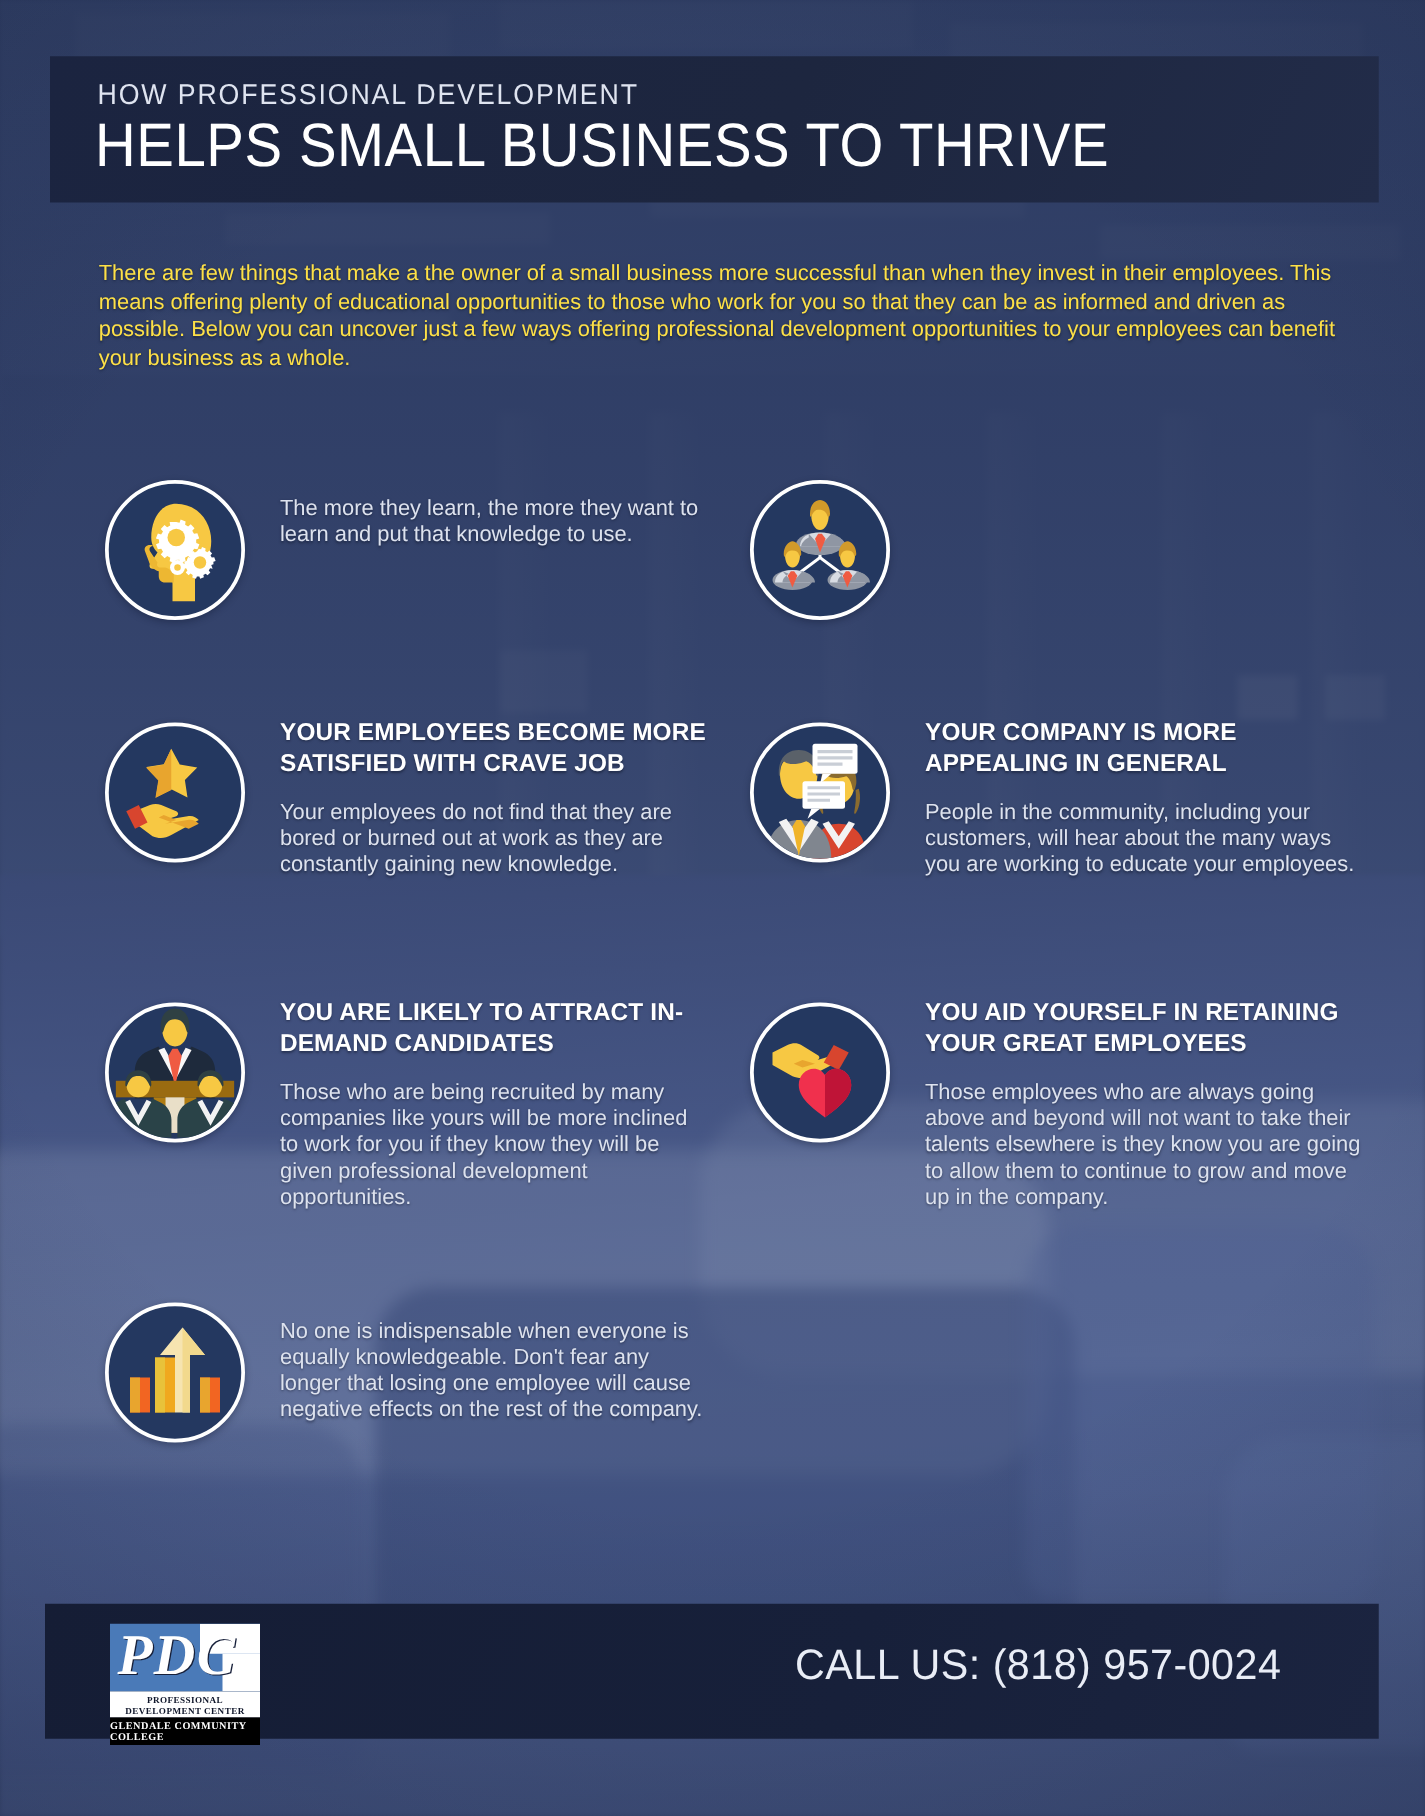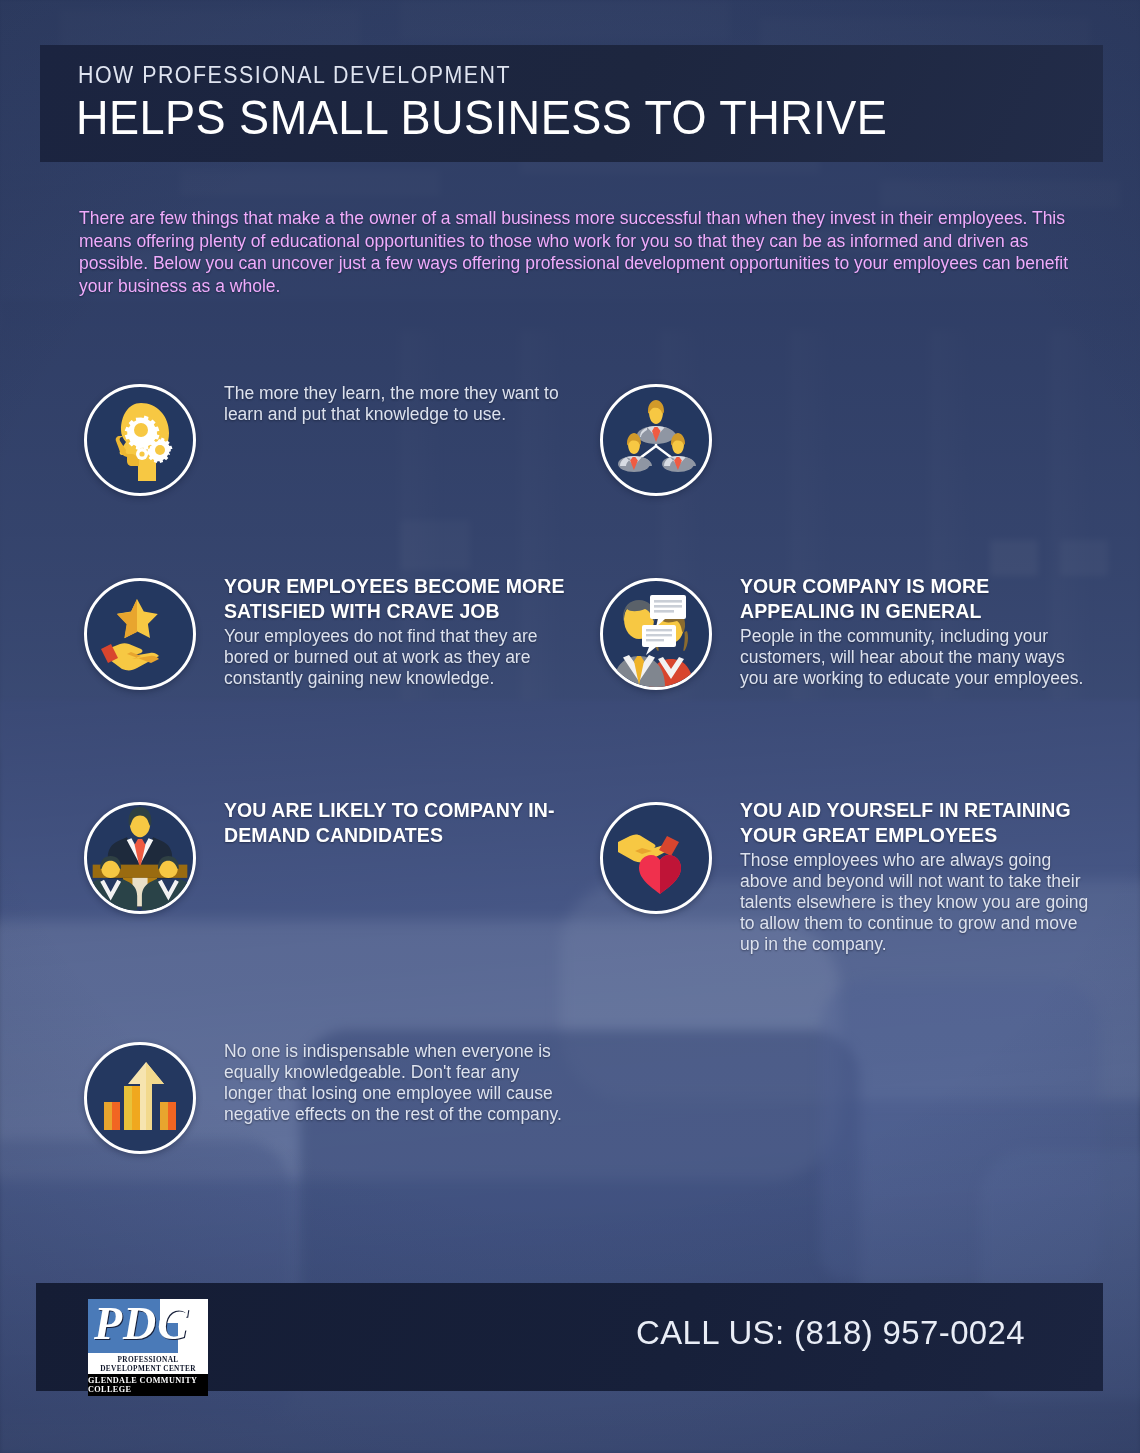--- a/index.html
+++ b/index.html
@@ -80,21 +80,21 @@
     font-size:49px; letter-spacing:.5px; color:#ffffff;
     font-weight:400;
     font-family:"Liberation Sans Narrow","Liberation Sans",sans-serif;
     transform:scaleX(.92); transform-origin:left center;
     white-space:nowrap;
   }
 
   
   .intro {
     position:absolute; left:79px; top:207px; width:1000px;
-    color:#f0abfc; font-size:17.5px; line-height:22.5px;
+    color:#fde047; font-size:17.5px; line-height:22.5px;
     font-weight:400;
     text-shadow:0 1px 2px rgba(10,16,34,.55);
   }
 
   
   .item { position:absolute; }
   .circle {
     position:absolute; left:0; top:0;
     width:112px; height:112px; border-radius:50%;
     background:#243860; border:3px solid #ffffff;
@@ -103,21 +103,21 @@
     overflow:hidden;
   }
   .circle svg { display:block; }
   .itxt { position:absolute; left:140px; top:-4px; }
   .ihead {
     color:#ffffff; font-size:19.5px; line-height:24.5px;
     font-weight:700; letter-spacing:.1px;
     text-shadow:0 1px 2px rgba(10,16,34,.5);
   }
   .ibody {
-    margin-top:3px;
+    margin-top:16px;
     color:#dde2ee; font-size:17.5px; line-height:21px; font-weight:400;
     text-shadow:0 1px 2px rgba(10,16,34,.5);
   }
 
   
   .footer-band {
     position:absolute; left:36px; top:1283px; width:1067px; height:108px;
     background:linear-gradient(110deg,#151d35 0%,#17203a 60%,#1b2440 100%);
   }
   .logo { position:absolute; left:52px; top:16px; width:120px; }
@@ -347,21 +347,22 @@
 
         <g transform="translate(86,58)">
           <path d="M-10 8c0-6 4-10 10-10s10 4 10 10c0 7-4 11-10 11S-10 15-10 8z" fill="#f7c843"></path>
           <path d="M-11 8c0-8 5-12 11-12s11 4 11 12c0 2-.8 2.4-1.6.8C7 3 4 1 0 1c-5 0-7 2-9.4 7.8-.8 1.6-1.6 1.2-1.6-.8z" fill="#2f4043"></path>
           <path d="M-12 20l12 14 12-14 8 4c5 3 8 8 8 14v15h-56V38c0-6 3-11 8-14z" fill="#2a4348"></path>
           <path d="M-7 21l7 13 7-13 4 2-11 20-11-20z" fill="#f2f2f2"></path>
         </g>
       </svg>
     </div>
     <div class="itxt" style="width:345px;">
-      <div class="ihead">YOU ARE LIKELY TO COMPANY IN-DEMAND CANDIDATES</div>
+      <div class="ihead">YOU ARE LIKELY TO ATTRACT IN-DEMAND CANDIDATES</div>
+      <div class="ibody">Those who are being recruited by many companies like yours will be more inclined to work for you if they know they will be given professional development opportunities.</div>
     </div>
   </div>
 
   <div class="item" style="left:600px; top:802px; width:470px;">
     <div class="circle">
       <svg width="88" height="88" viewBox="0 0 88 88">
         <path d="M6 28l12-6c4-2 8-2 11 0l13 8c2 1 2 3 0 4l-10 3 20-6c4-1 7 0 9 3L38 46c-5 3-11 3-16 1L6 38z" fill="#f7c843"></path>
         <path d="M30 34l10 3-10 3-7-3z" fill="#e8a52e"></path>
         <path d="M55 22l12 6-8 14-12-6z" fill="#d8452e"></path>
         <path d="M27 54c0-8 6-13 12-13 4 0 7 2 9 5 2-3 5-5 9-5 6 0 12 5 12 13 0 12-15 21-21 26-6-5-21-14-21-26z" fill="#f0304d"></path>

